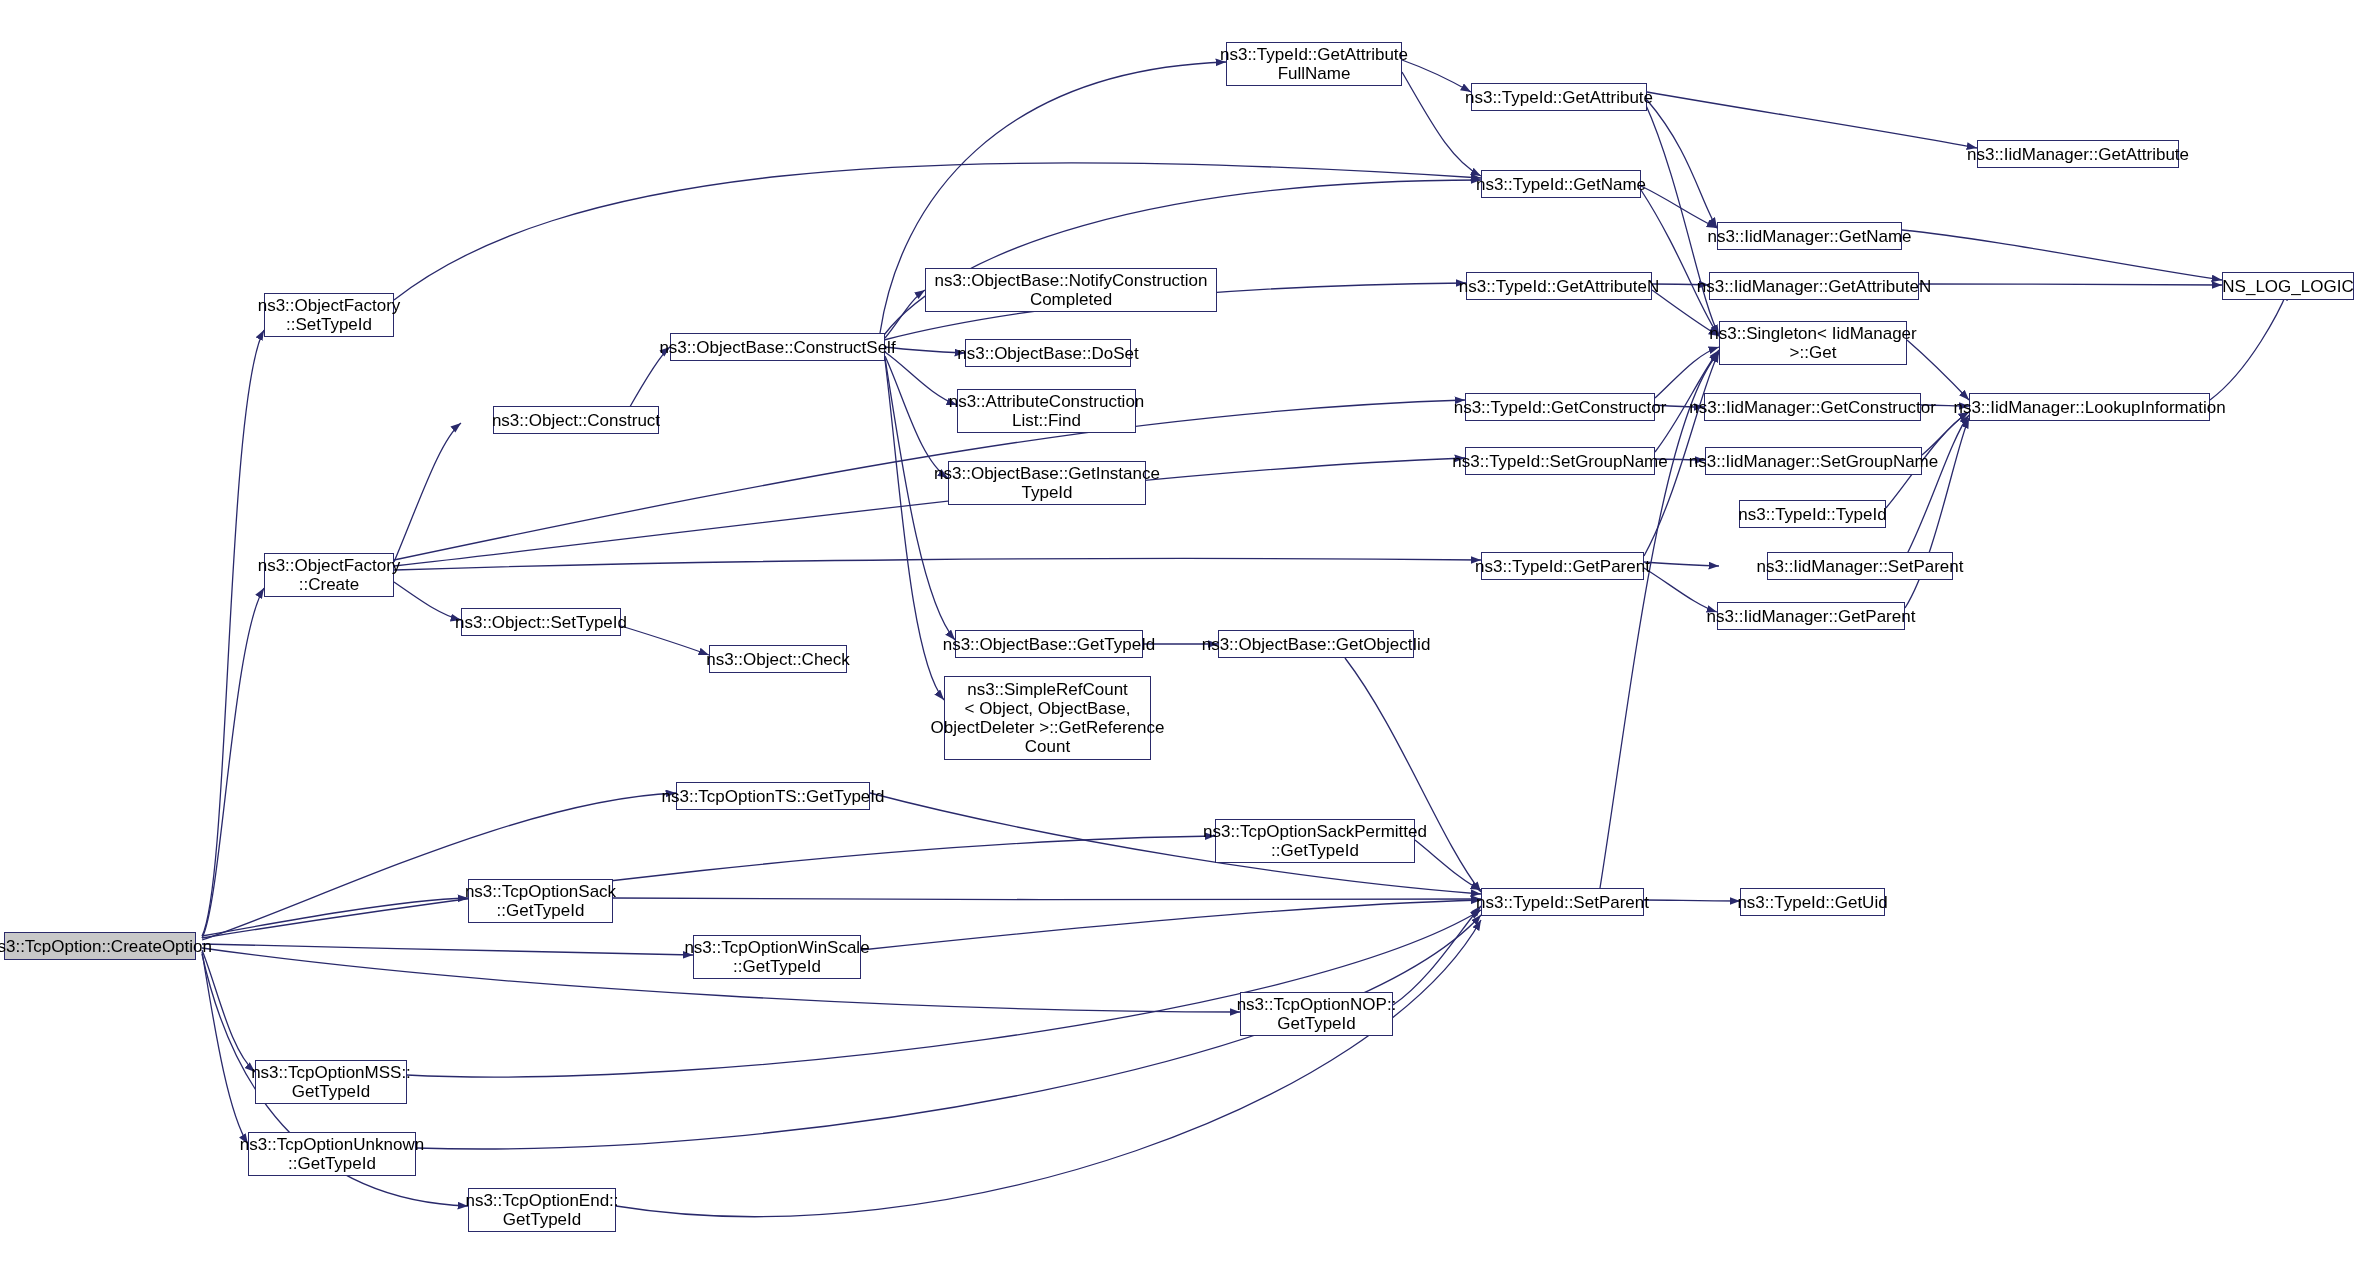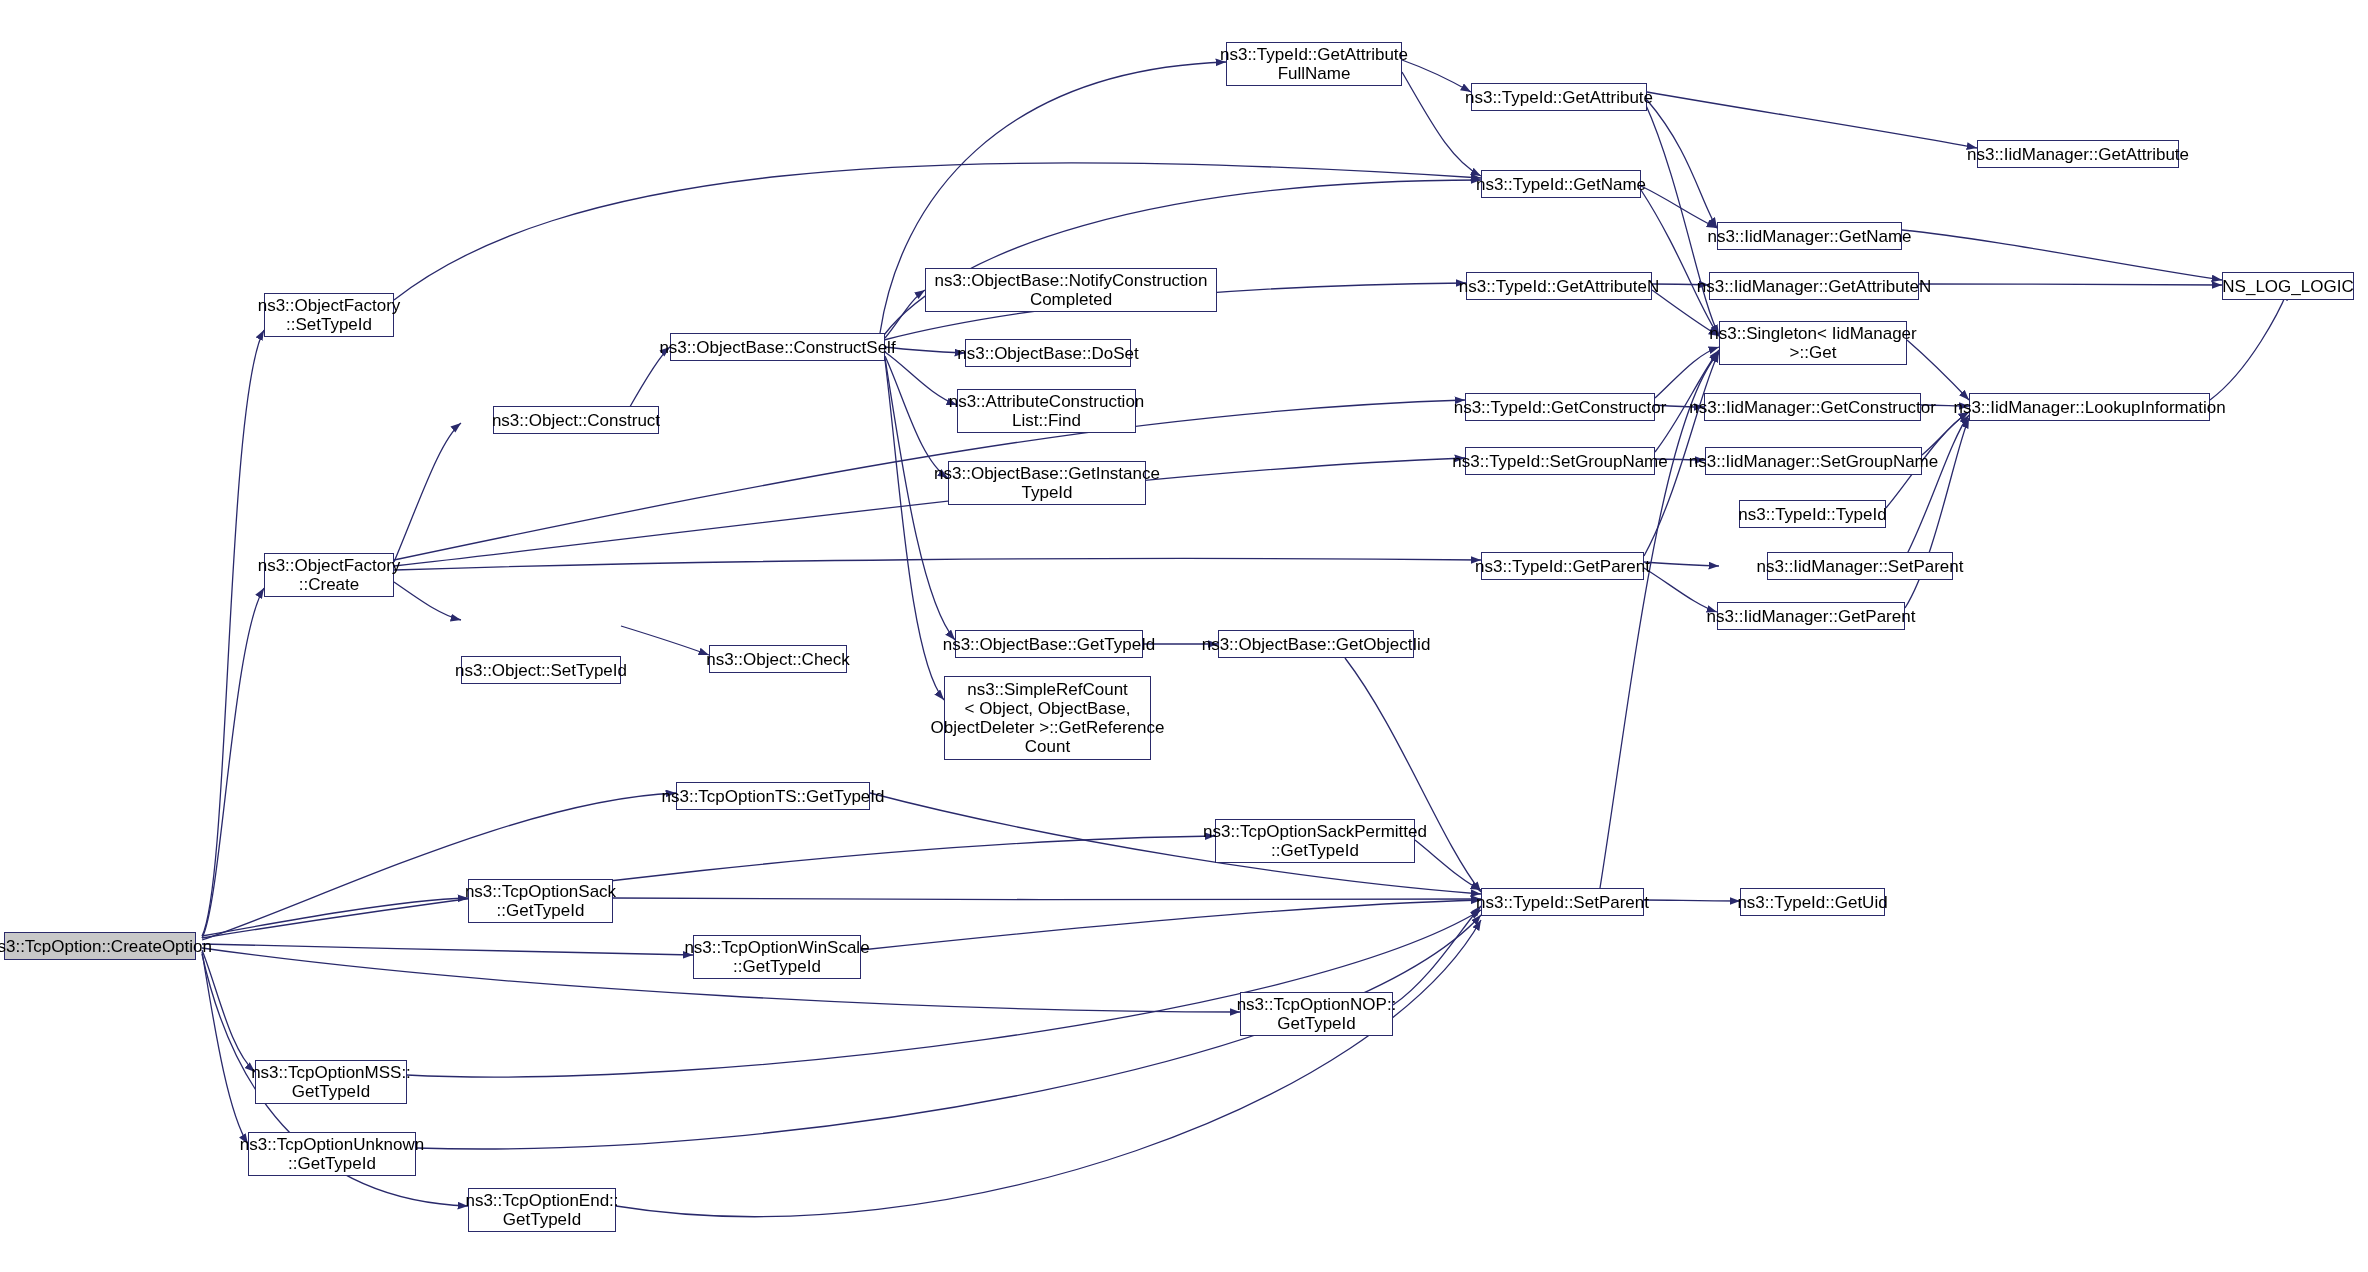--- a/index.html
+++ b/index.html
@@ -88,21 +88,21 @@
         <path d="M 616 1206 C 950 1260 1380 1100 1481 920" marker-end="url(#arrow)"></path>
       </g>
   </svg>
   <div id="nodes">
       <div class="node root" style="left: 4px; top: 932px; width: 192px; height: 28px;">ns3::TcpOption::CreateOption</div>
       <div class="node" style="left: 264px; top: 293px; width: 130px; height: 44px;">ns3::ObjectFactory
 ::SetTypeId</div>
       <div class="node" style="left: 264px; top: 553px; width: 130px; height: 44px;">ns3::ObjectFactory
 ::Create</div>
       <div class="node" style="left: 461px; top: 406px; width: 166px; height: 28px; margin-left: 32px;">ns3::Object::Construct</div>
-      <div class="node" style="left: 461px; top: 608px; width: 160px; height: 28px; margin-top: 48px;">ns3::Object::SetTypeId</div>
+      <div class="node" style="left: 461px; top: 608px; width: 160px; height: 28px;">ns3::Object::SetTypeId</div>
       <div class="node" style="left: 709px; top: 645px; width: 138px; height: 28px;">ns3::Object::Check</div>
       <div class="node" style="left: 670px; top: 333px; width: 215px; height: 28px;">ns3::ObjectBase::ConstructSelf</div>
       <div class="node" style="left: 925px; top: 268px; width: 292px; height: 44px;">ns3::ObjectBase::NotifyConstruction
 Completed</div>
       <div class="node" style="left: 965px; top: 339px; width: 166px; height: 28px;">ns3::ObjectBase::DoSet</div>
       <div class="node" style="left: 957px; top: 389px; width: 179px; height: 44px;">ns3::AttributeConstruction
 List::Find</div>
       <div class="node" style="left: 948px; top: 461px; width: 198px; height: 44px;">ns3::ObjectBase::GetInstance
 TypeId</div>
       <div class="node" style="left: 955px; top: 630px; width: 188px; height: 28px;">ns3::ObjectBase::GetTypeId</div>

